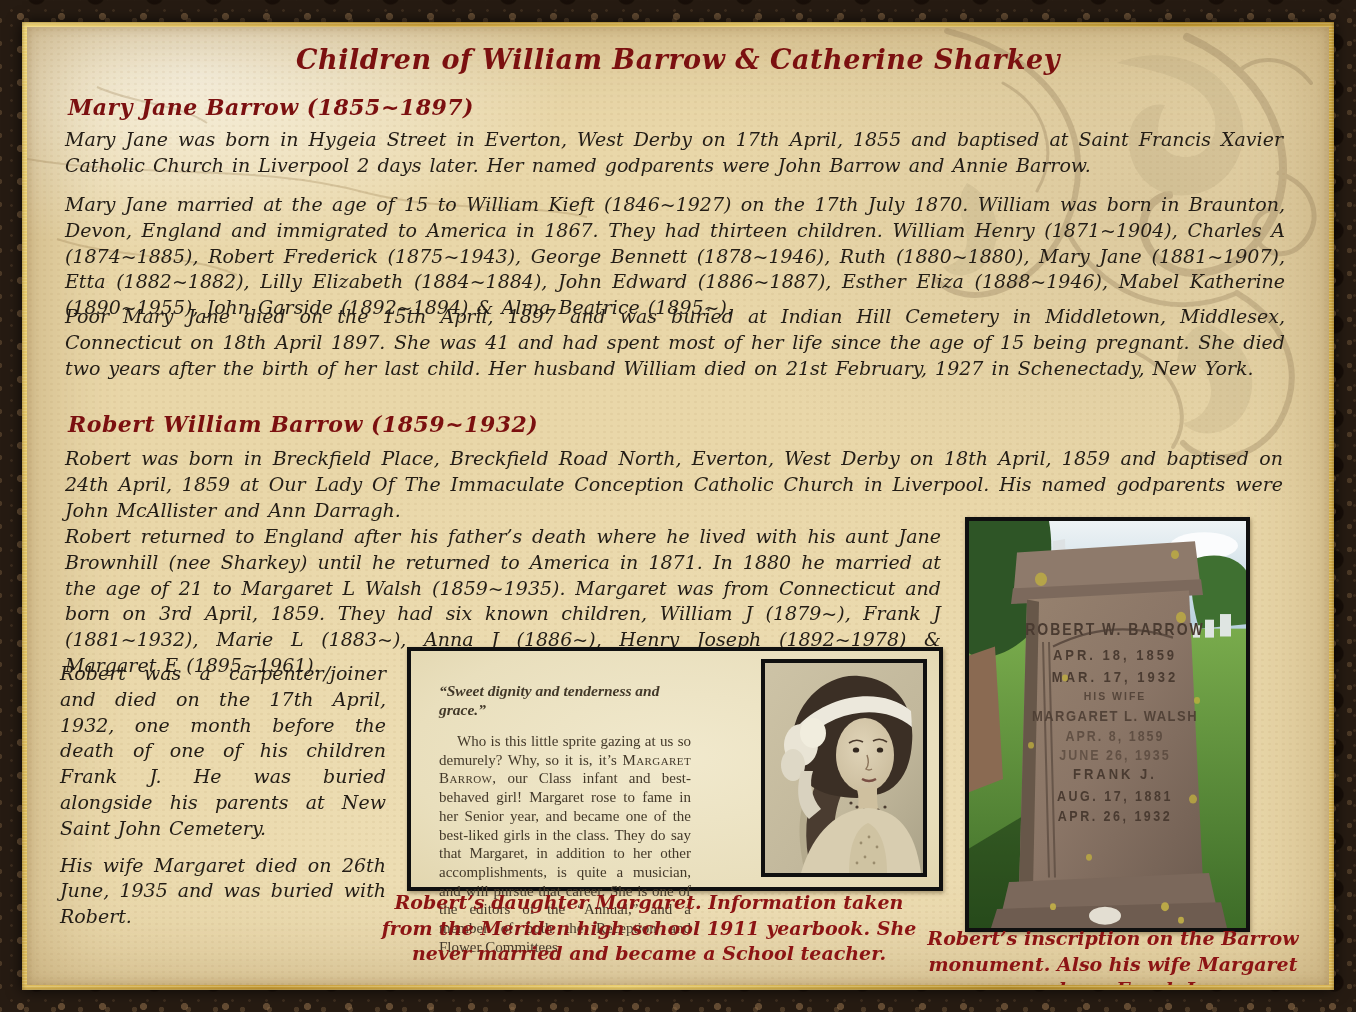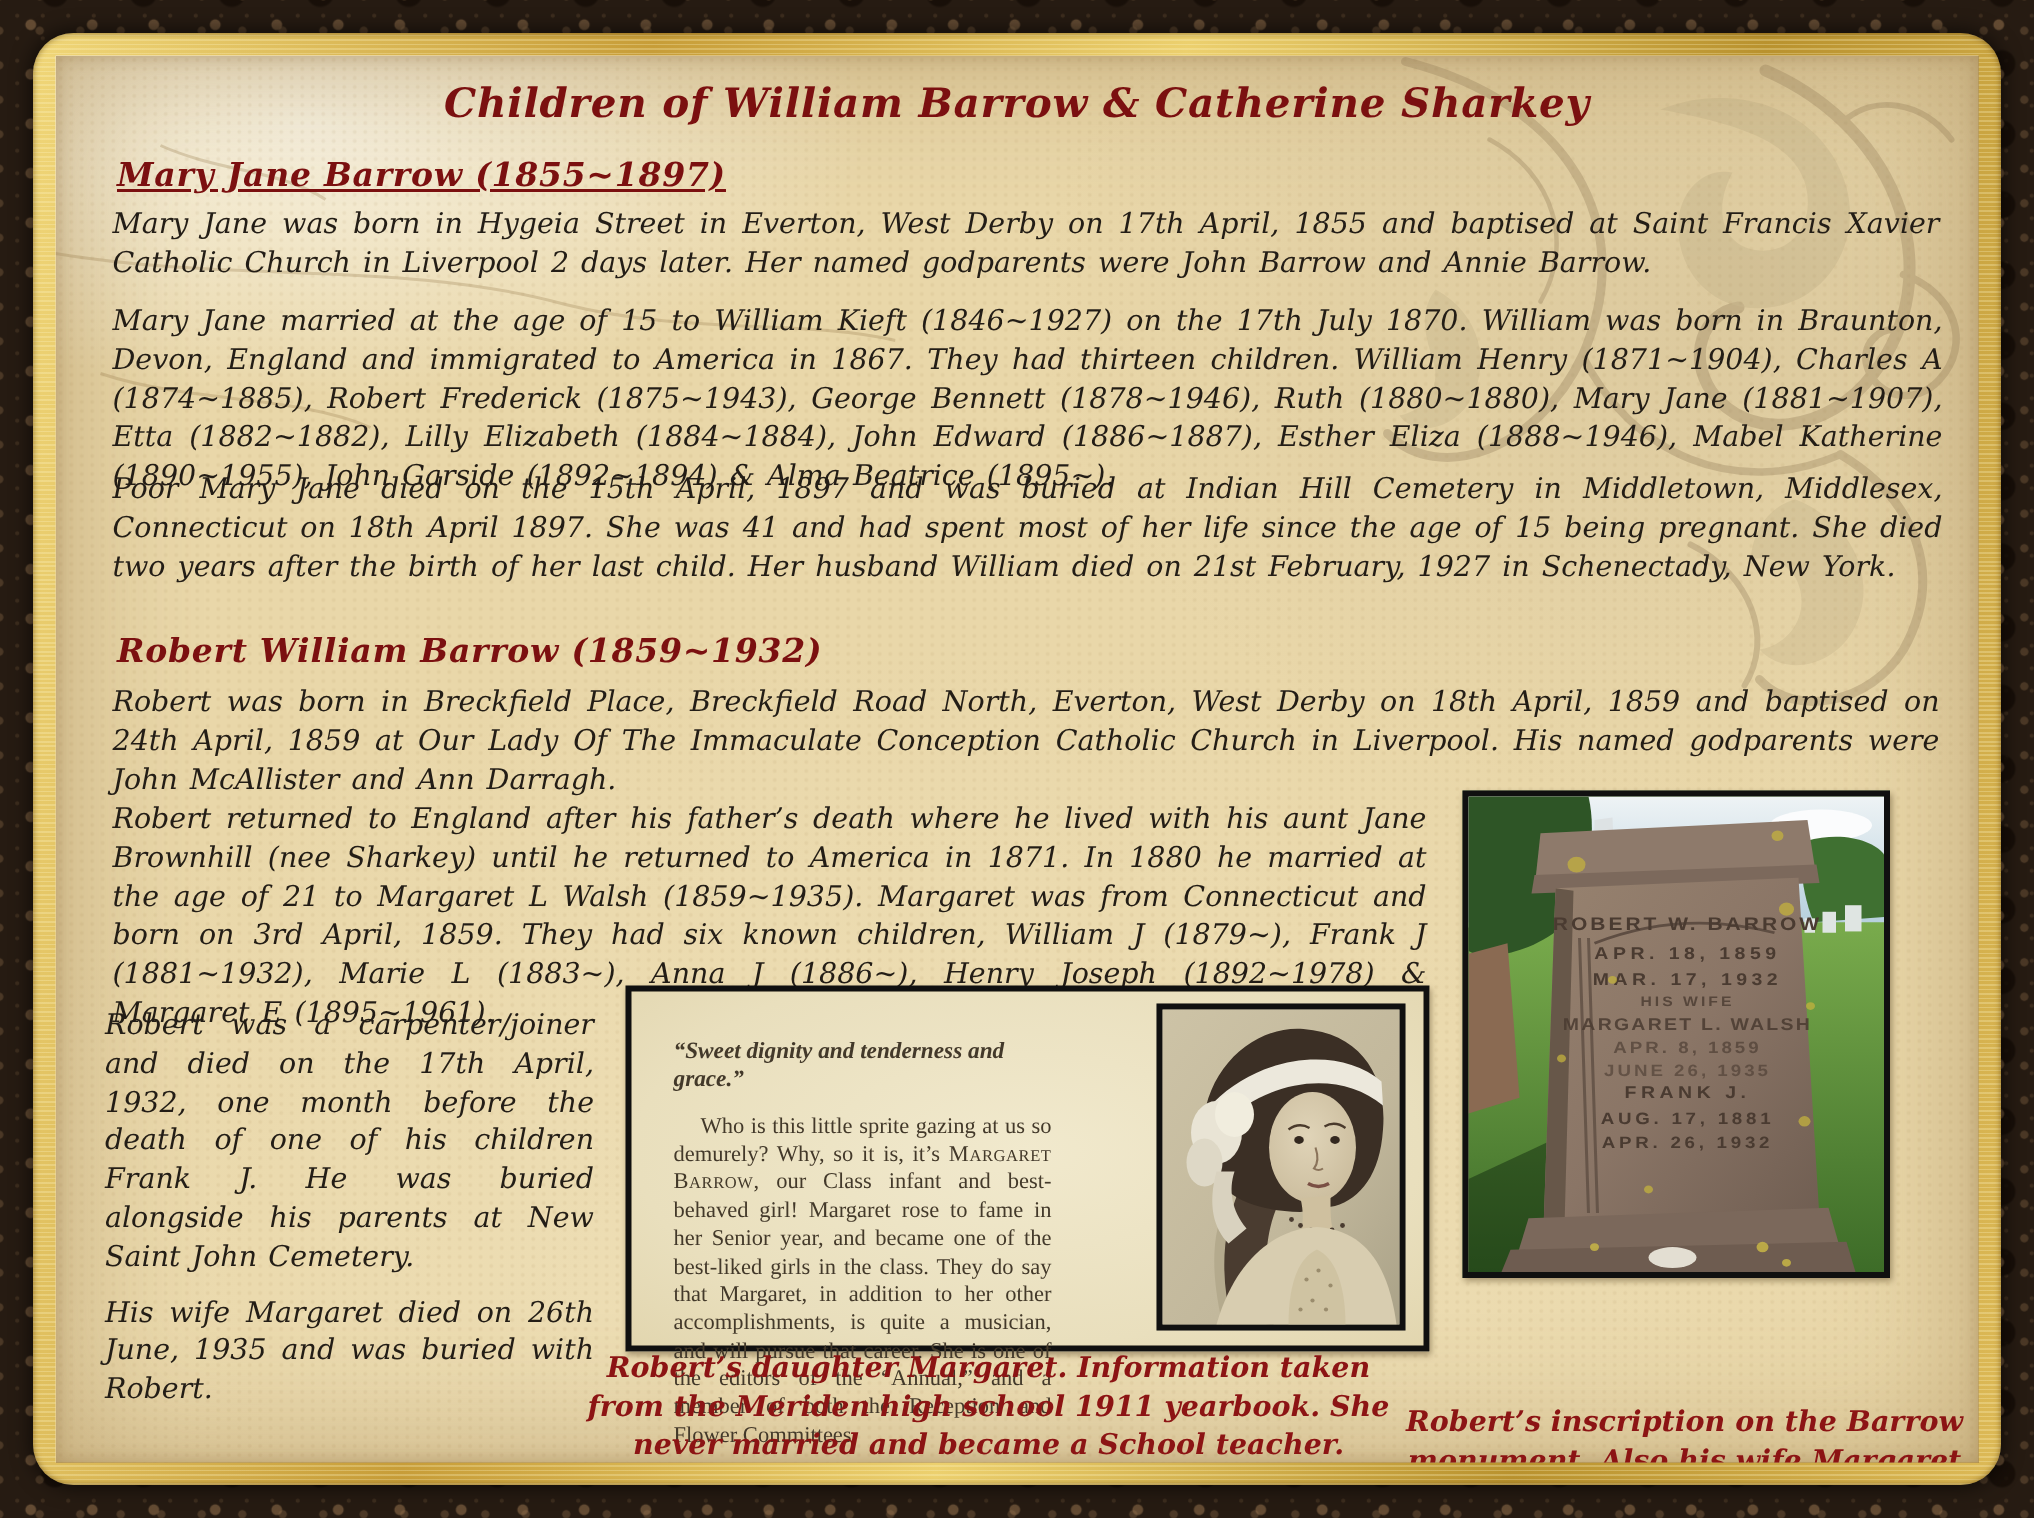--- a/index.html
+++ b/index.html
@@ -16,26 +16,25 @@
       radial-gradient(circle, rgba(150,115,78,.55) 12%, rgba(150,115,78,0) 15%),
       radial-gradient(circle, rgba(120,92,62,.45) 14%, rgba(120,92,62,0) 17%),
       radial-gradient(circle, rgba(20,12,6,.8) 22%, rgba(20,12,6,0) 26%),
       radial-gradient(circle, rgba(95,72,48,.4) 10%, rgba(95,72,48,0) 14%);
     background-size: 41px 33px, 27px 23px, 59px 47px, 17px 15px;
     background-position: 0 0, 13px 9px, 7px 19px, 3px 3px;
   }
   
   .gold-frame {
     position:absolute; left:22px; top:22px; right:22px; bottom:22px;
-    padding:15px;
+    padding:5px;
     background:
       repeating-linear-gradient(0deg, rgba(255,246,200,.28) 0 1px, rgba(0,0,0,0) 1px 3px),
       linear-gradient(100deg,#f0d678 0%, #c79d38 28%, #ecd06e 52%, #b9922e 78%, #ddba57 100%);
     box-shadow: 0 0 14px rgba(0,0,0,.75), inset 0 0 4px rgba(80,50,0,.6);
-    border-radius: 27px;
   }
   
   .parchment {
     position:relative; width:100%; height:100%;
     background-color:#e9d7a9;
     background-image:
       radial-gradient(circle, rgba(165,135,85,.10) 1px, rgba(165,135,85,0) 1.6px),
       radial-gradient(ellipse 520px 250px at 13% 5%, rgba(252,250,242,.75), rgba(252,250,242,0) 72%),
       radial-gradient(ellipse 640px 470px at 86% 18%, rgba(196,176,138,.35), rgba(196,176,138,0) 70%),
       radial-gradient(ellipse 900px 580px at 45% 88%, rgba(243,231,196,.55), rgba(243,231,196,0) 75%);
@@ -50,21 +49,21 @@
     position:absolute; left:0; top:16px; width:100%;
     text-align:center; margin:0;
     font:bold italic 27px/34px "DejaVu Serif", serif;
     color:#7b1010; letter-spacing:.5px;
   }
   .heading {
     position:absolute; margin:0;
     font:bold italic 22px/28px "DejaVu Serif", serif;
     color:#7b1010; letter-spacing:.5px;
   }
-  .h-mary   { left:41px; top:66px;text-decoration:underline;  }
+  .h-mary   { left:41px; top:66px;  }
   .h-robert { left:41px; top:383px; }
 
   .para {
     position:absolute; margin:0;
     font:italic 19px/25.8px "DejaVu Serif", serif;
     color:#231d16; text-align:justify; word-spacing:2px;
   }
   .p-m1 { left:38px; top:100px; width:1218px; }
   .p-m2 { left:38px; top:165px; width:1220px; }
   .p-m3 { left:38px; top:277px; width:1220px; }
@@ -90,21 +89,21 @@
   .yb-quote { margin:0 0 13px 0; font:bold italic 15.5px/19px "Liberation Serif", serif; }
   .yb-body  { margin:0; font:15px/18.7px "Liberation Serif", serif; text-align:justify; text-indent:18px; }
   .sc { font-variant:small-caps; letter-spacing:.4px; }
   .yb-photo {
     position:absolute; right:12px; top:8px; width:166px; height:218px;
     border:4px solid #101010; background:#c9bfa4;
   }
 
   
   .grave-photo {
-    position:absolute; left:938px; top:490px; width:285px; height:325px;
+    position:absolute; left:938px; top:490px; width:285px; height:415px;
     border:4px solid #101010; background:#7d9a6a;
     box-shadow: 1px 2px 4px rgba(60,40,10,.4);
   }
   .grave-photo svg, .yb-photo svg { display:block; width:100%; height:100%; }
 
   .caption {
     position:absolute; margin:0; text-align:center;
     font:bold italic 19px/25.5px "DejaVu Serif", serif;
     color:#8c1414;
   }

